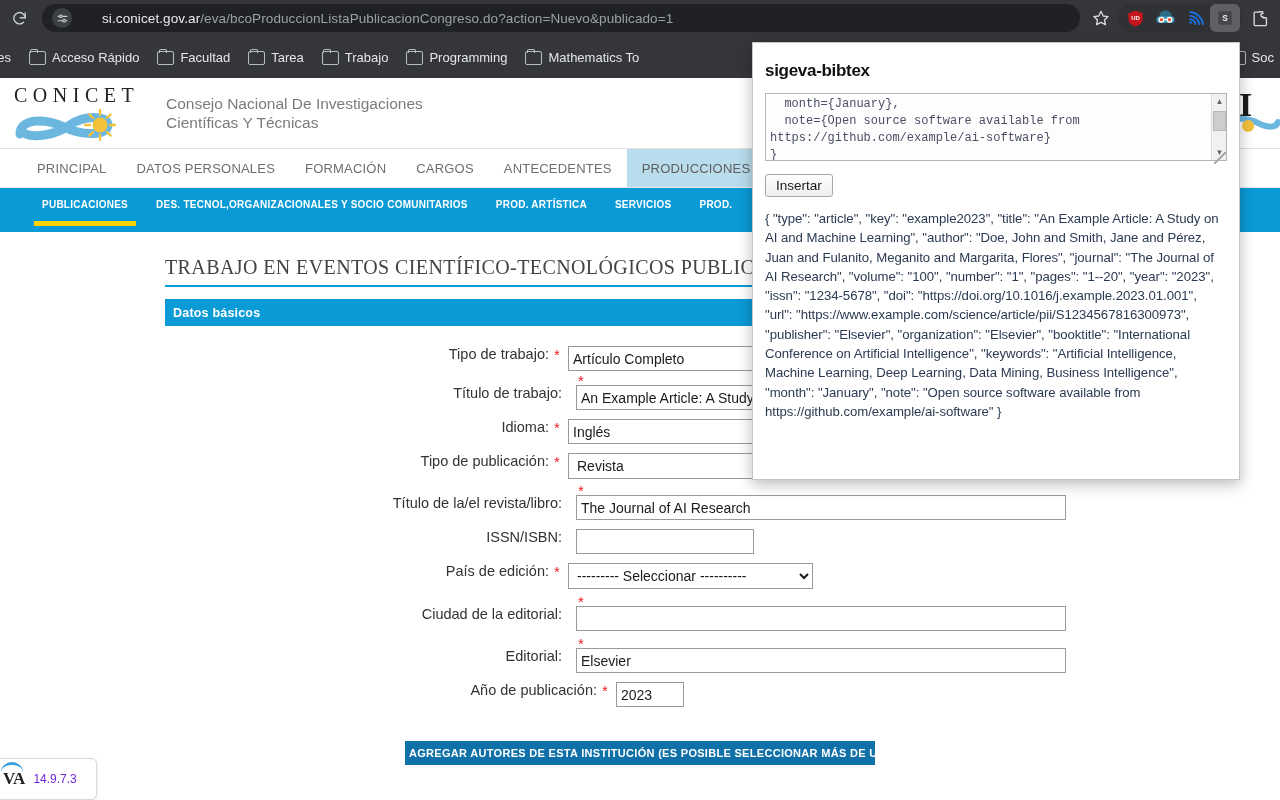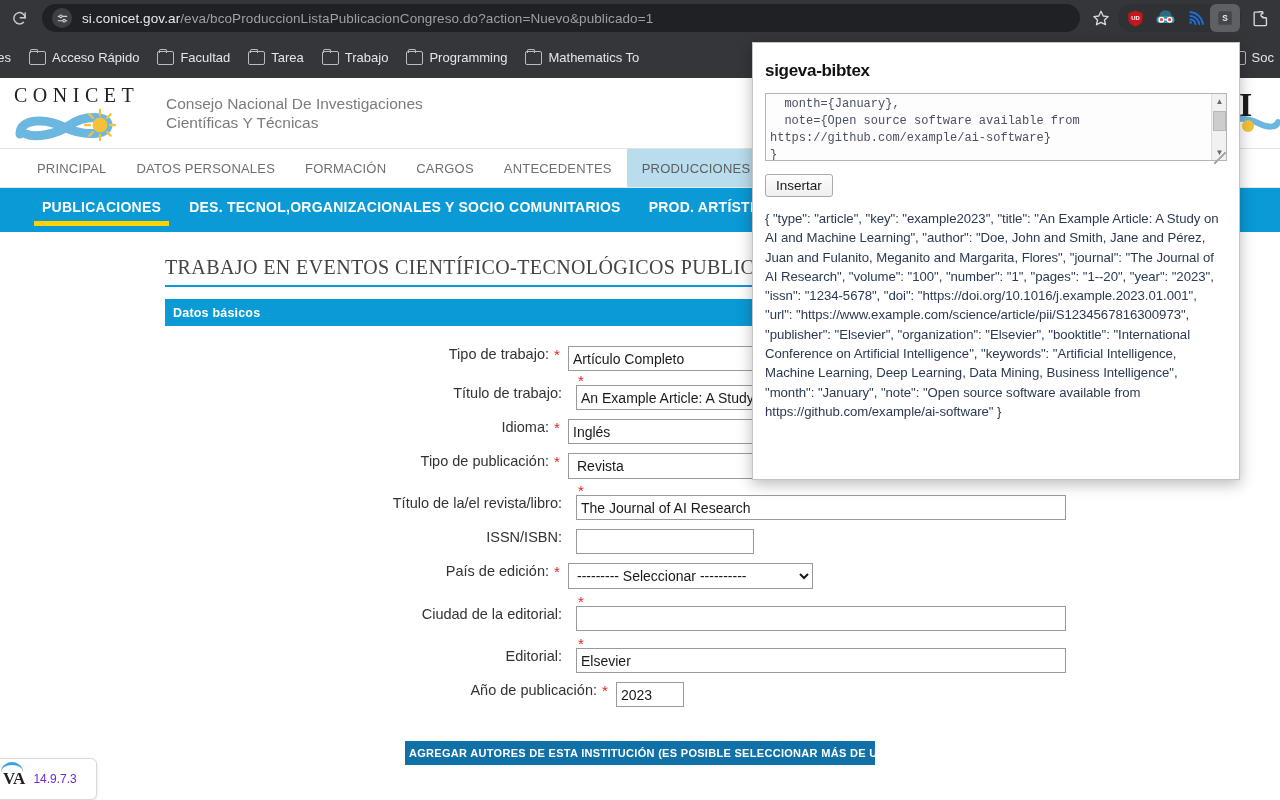--- a/index.html
+++ b/index.html
@@ -24,20 +24,21 @@
   .nav-btn {
     width: 30px; height: 30px; margin-left: 4px;
     display: flex; align-items: center; justify-content: center;
     color: #c8cbd0; flex: 0 0 auto; cursor: pointer;
   }
   .omnibox {
     flex: 1 1 auto; height: 28px; margin: 0 6px 0 8px;
     background: #202124; border-radius: 14px;
     display: flex; align-items: center; padding: 0 10px;
     min-width: 0;
+    gap: 20px;
   }
   .omni-icon {
     width: 20px; height: 20px; border-radius: 50%;
     background: #3c4043; display: flex; align-items: center; justify-content: center;
     flex: 0 0 auto; margin-right: 10px;
   }
   .url-text {
     font-size: 13.5px; color: #9aa0a6; white-space: nowrap;
     overflow: hidden; text-overflow: clip; letter-spacing: .1px;
   }
@@ -121,21 +122,21 @@
     color: #6f6f6f; font-size: 13px; letter-spacing: .2px; white-space: nowrap;
     cursor: pointer;
   }
   .mainnav .item.active { background: #b9dded; color: #5e5e5e; }
 
   .subnav {
     height: 44px; background: #0a9ad6; display: flex; align-items: flex-start;
     padding-left: 28px; position: relative;
   }
   .subnav .sitem {
-    color: #ffffff; font-size: 14px; font-weight: 700; letter-spacing: .25px;
+    color: #ffffff; font-size: 10px; font-weight: 700; letter-spacing: .25px;
     padding: 11px 14px 0 14px; white-space: nowrap; cursor: pointer;
     position: relative; height: 44px;
   }
   .subnav .sitem.active::after {
     content: ""; position: absolute; left: 6px; right: 6px; bottom: 6px; height: 5px;
     background: #ffd200;
   }
 
   .content { position: relative; padding: 0 0 0 0; }
   .form-title {

